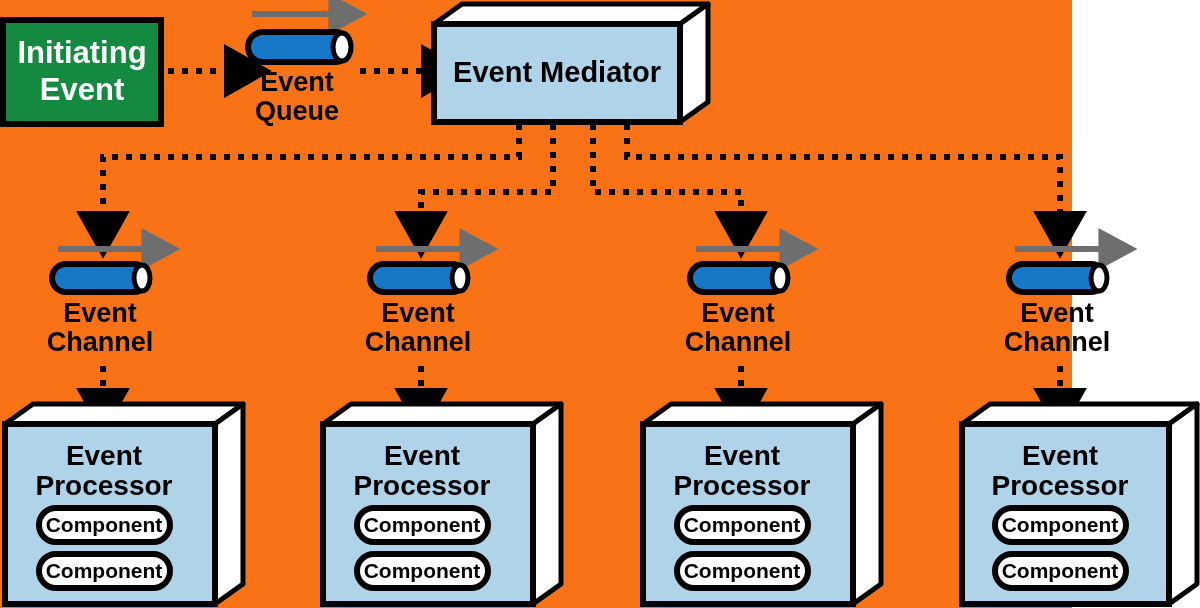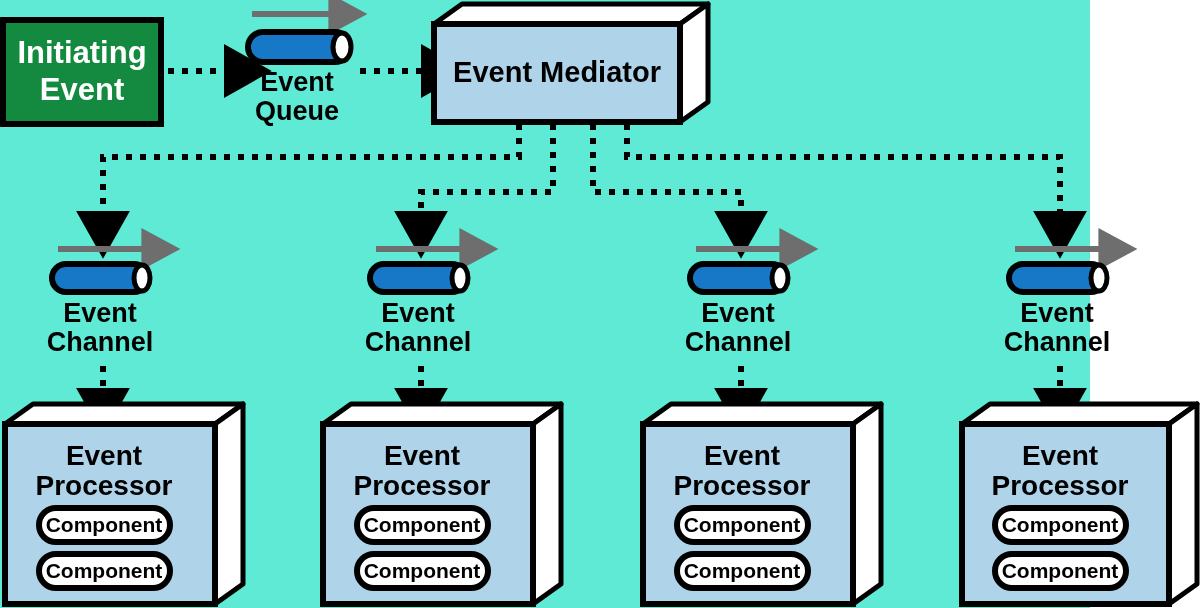--- a/index.html
+++ b/index.html
@@ -10,22 +10,21 @@
   body {
     width: 1200px;
     height: 608px;
     font-family: "Liberation Sans", sans-serif;
     overflow: hidden;
   }
   #diagram-root {
     position: relative;
     width: 1072px;
     height: 608px;
-    background: #5eead4;
-    padding-left: 18px;
+    background: #f97316;
   }
   svg.layer {
     position: absolute;
     top: 0;
     left: 0;
     width: 1200px;
     height: 608px;
   }
   .lbl {
     font-family: "Liberation Sans", sans-serif;

